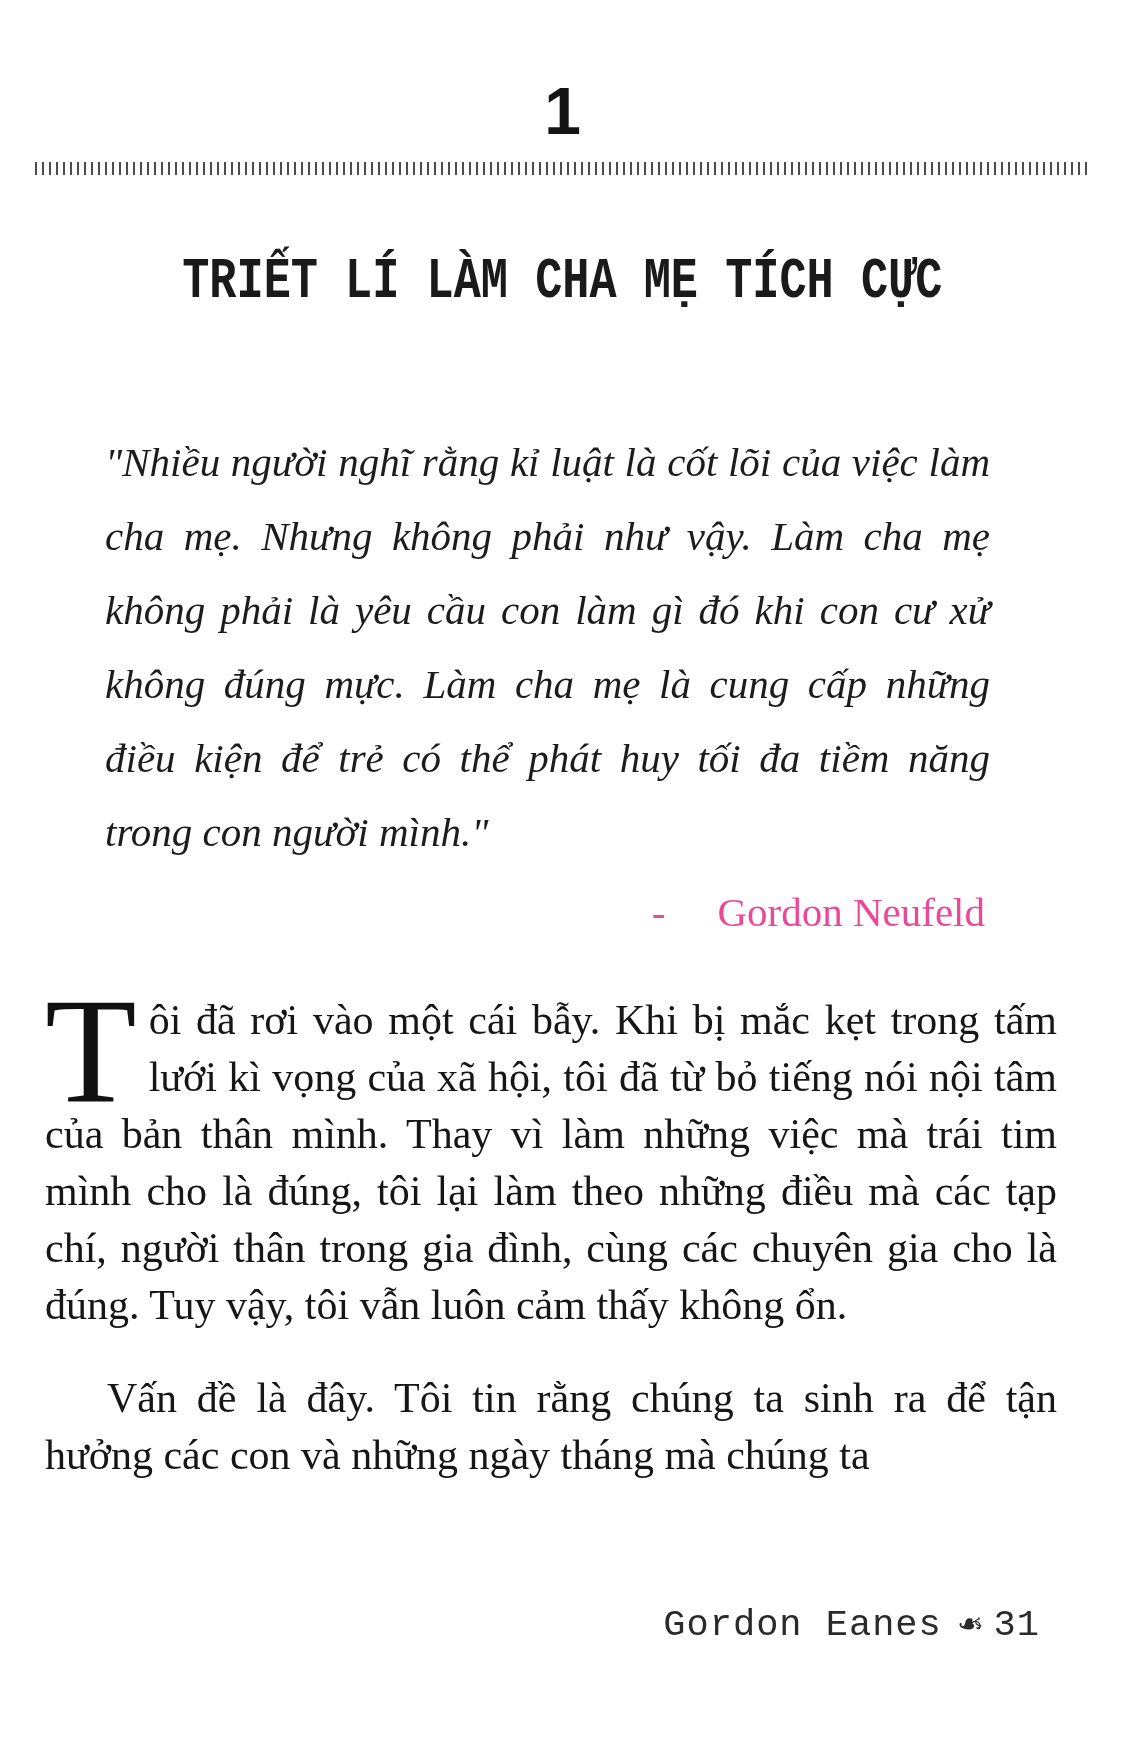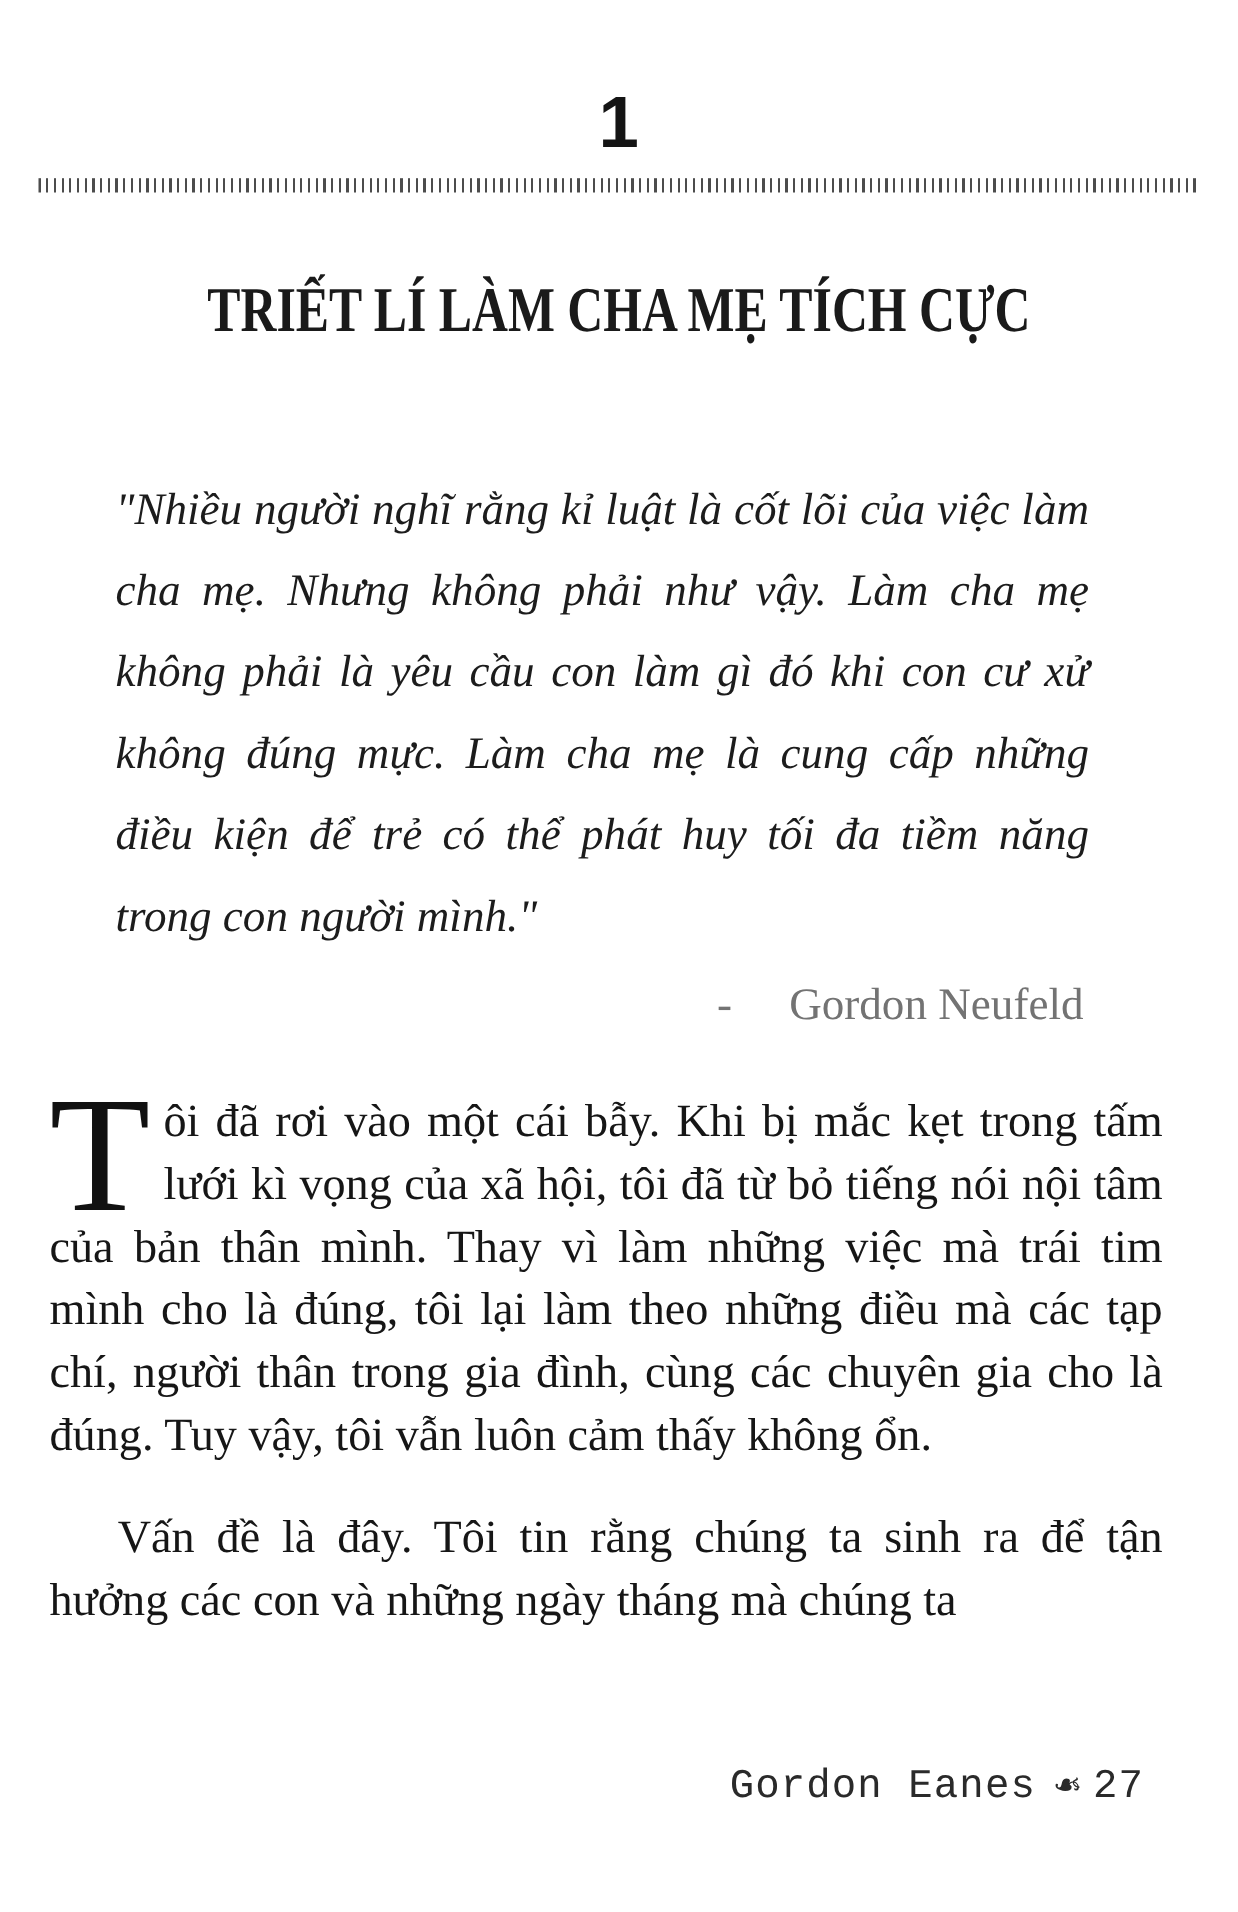--- a/index.html
+++ b/index.html
@@ -33,21 +33,21 @@
     height: 13px;
     background: repeating-linear-gradient(
       to right,
       #4c4c4c 0px, #4c4c4c 2px,
       transparent 2px, transparent 7px
     );
   }
   .chapter-title {
     margin-top: 76px;
     text-align: center;
-    font-family: Liberation Serif, serif;
+    font-family: Liberation Mono, monospace;
     font-weight: 700;
     font-size: 58px;
     line-height: 62px;
     color: #1a1a1a;
     white-space: nowrap;
   }
   .chapter-title .squeeze {
     display: inline-block;
     transform: scaleX(0.78);
     transform-origin: 50% 50%;
@@ -58,21 +58,21 @@
     font-size: 41px;
     line-height: 74px;
     text-align: justify;
     color: #1c1c1c;
   }
   .attribution {
     margin: 18px 140px 0 0;
     text-align: right;
     font-size: 41px;
     line-height: 50px;
-    color: #737373;
+    color: #ec4899;
   }
   .attribution .dash {
     display: inline-block;
     margin-right: 52px;
   }
   .body-block {
     margin: 55px 68px 0 45px;
     font-size: 42px;
     line-height: 57px;
     text-align: justify;
@@ -130,16 +130,16 @@
   <div class="body-block">
     <p class="para-1" style="margin:0;">
       <span class="dropcap">T</span><span>ôi đã rơi vào một cái bẫy. Khi bị mắc kẹt trong tấm lưới kì vọng của xã hội, tôi đã từ bỏ tiếng nói nội tâm của bản thân mình. Thay vì làm những việc mà trái tim mình cho là đúng, tôi lại làm theo những điều mà các tạp chí, người thân trong gia đình, cùng các chuyên gia cho là đúng. Tuy vậy, tôi vẫn luôn cảm thấy không ổn.</span>
     </p>
     <p class="para-2" style="margin-bottom:0;">
       <span>Vấn đề là đây. Tôi tin rằng chúng ta sinh ra để tận hưởng các con và những ngày tháng mà chúng ta</span>
     </p>
   </div>
 
   <div class="page-footer">
-    <span>Gordon Eanes</span><span class="ornament">❧</span><span>27</span>
+    <span>Gordon Eanes</span><span class="ornament">❧</span><span>31</span>
   </div>
 
 </div>
 
 </body></html>

